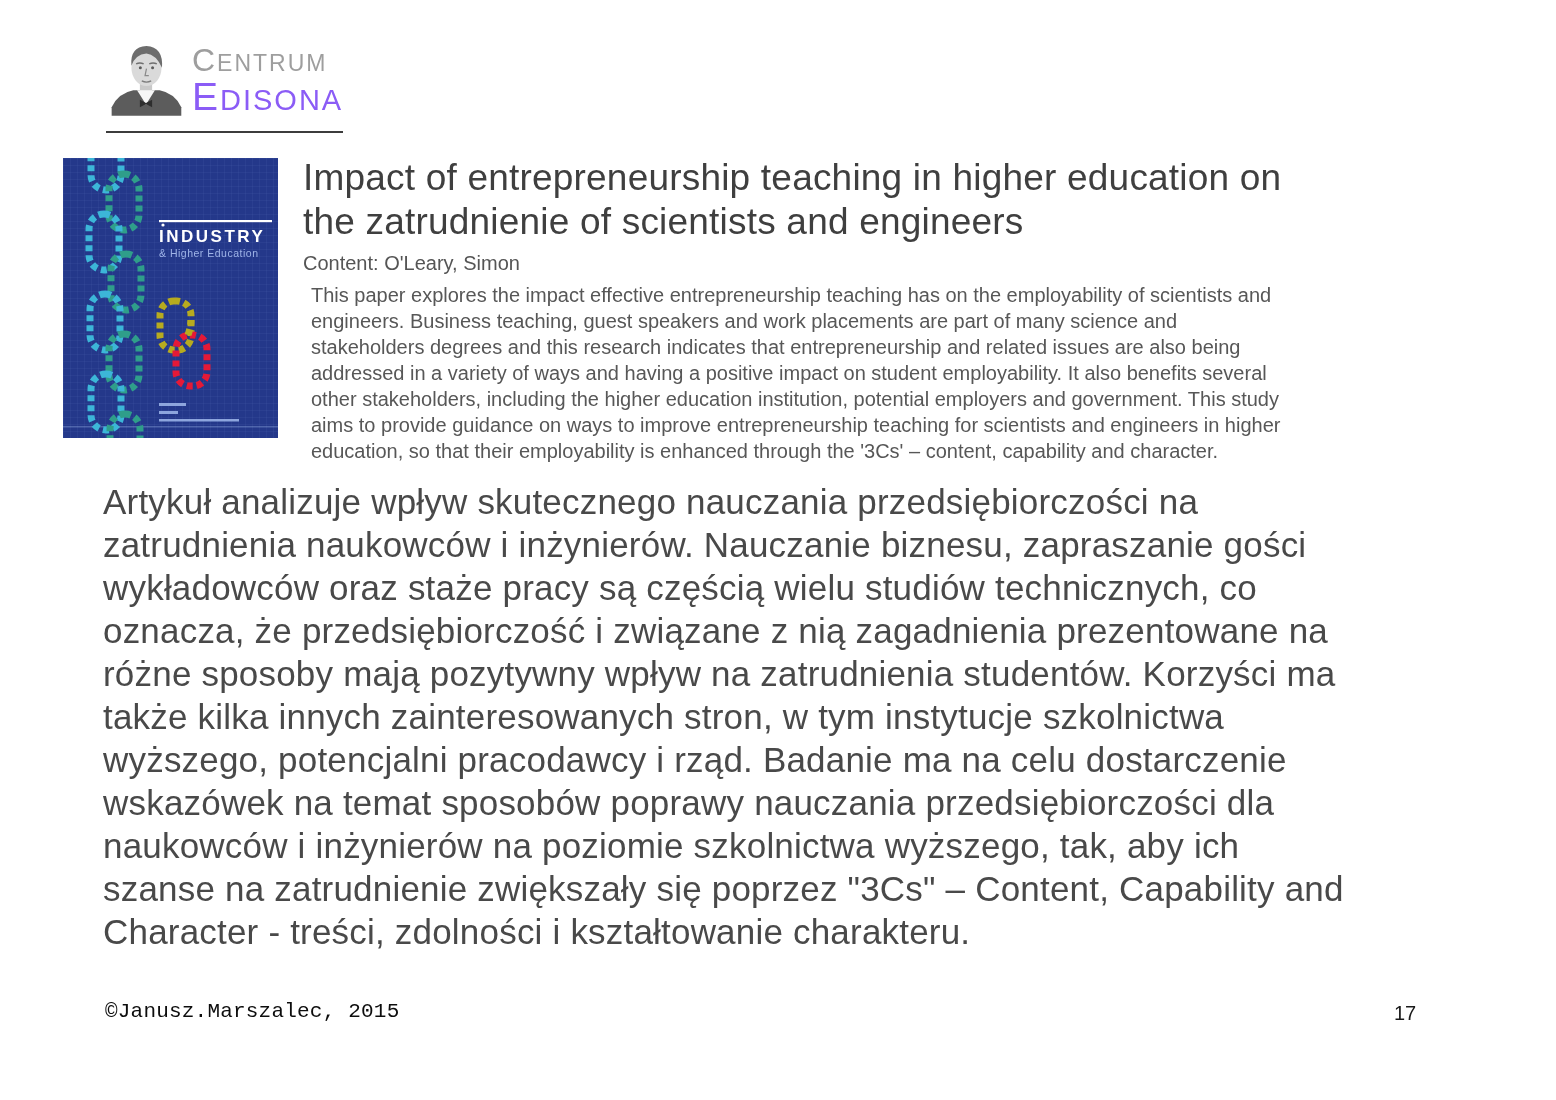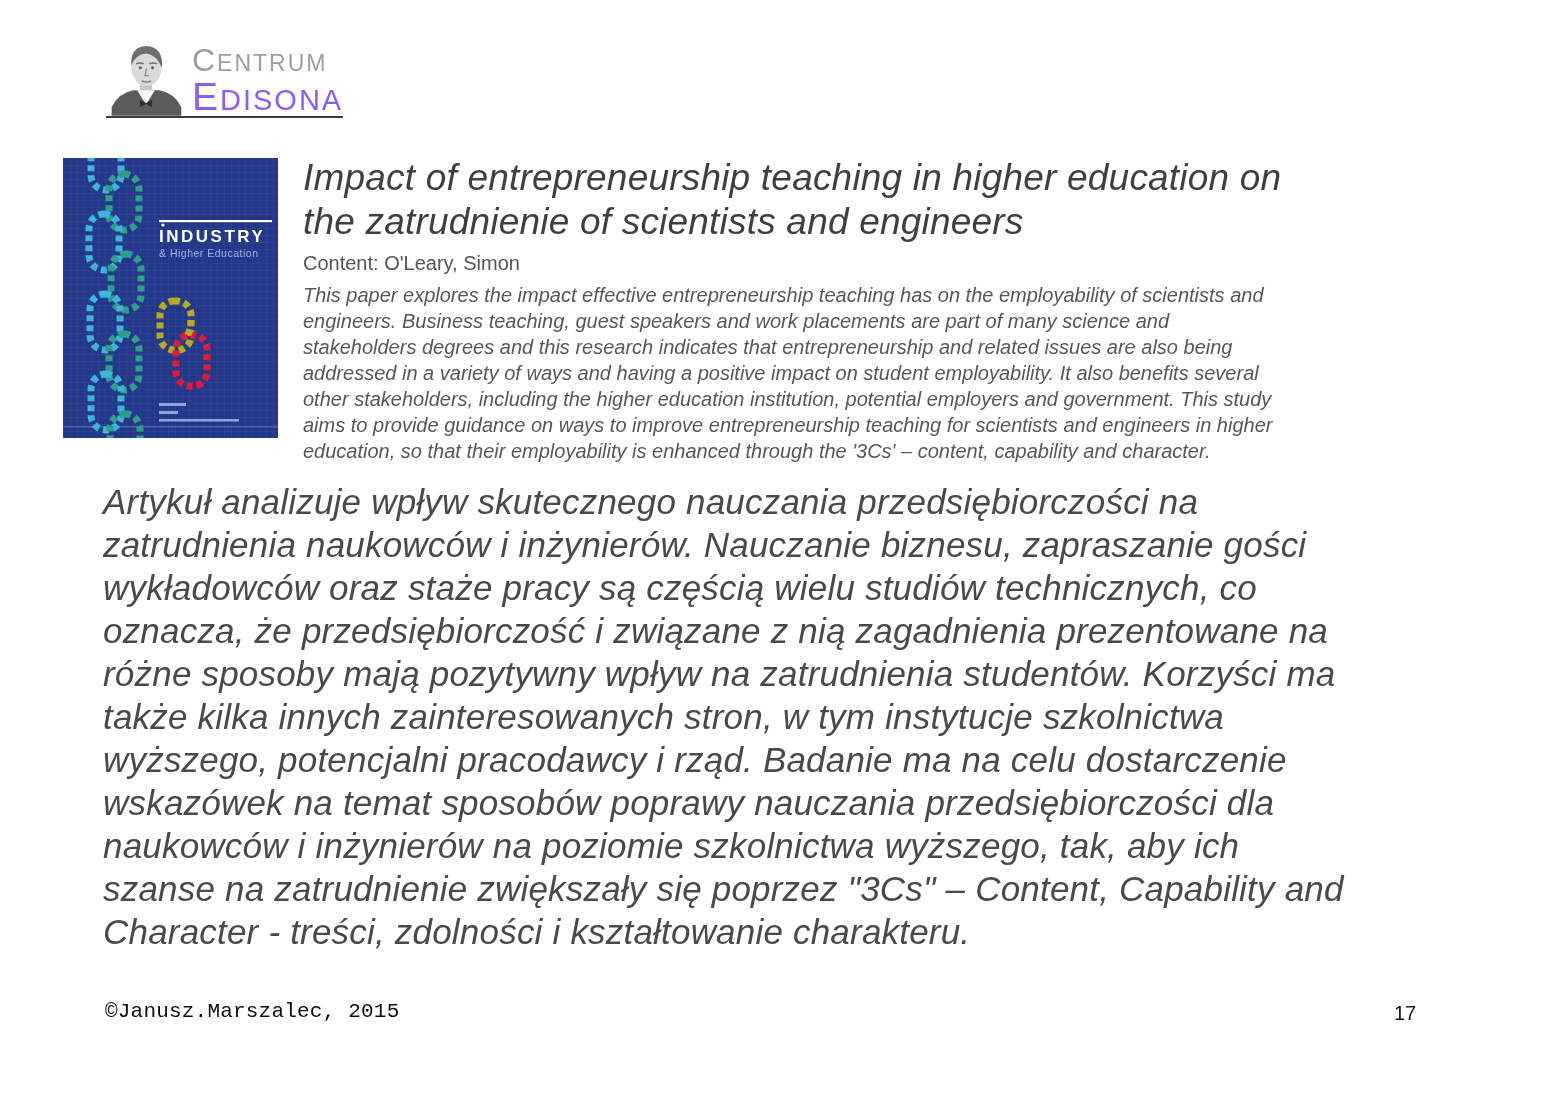--- a/index.html
+++ b/index.html
@@ -11,21 +11,21 @@
     position: relative;
     overflow: hidden;
     color: #4a4a4a;
   }
 
   
   .logo {
     position: absolute; left: 106px; top: 42px;
     display: flex; align-items: flex-end; gap: 6px;
     border-bottom: 2px solid #3c3c3c;
-    padding-bottom: 0; min-width: 201px;
+    padding-bottom: 15px; min-width: 201px;
   }
   .logo-portrait { width: 80px; height: 74px; flex: 0 0 auto; }
   .logo-text { display: flex; flex-direction: column; align-items: flex-start; line-height: 1; }
   .logo-line1 {
     font-size: 23px; letter-spacing: 2px; color: #9e9e9e;
     font-weight: 400;
   }
   .logo-line1::first-letter { font-size: 32px; }
   .logo-line2 {
     font-size: 29px; letter-spacing: 2px; color: #8b5cf6;
@@ -37,29 +37,29 @@
   .cover {
     position: absolute; left: 63px; top: 158px;
     width: 215px; height: 280px;
   }
   .cover svg { display: block; width: 215px; height: 280px; }
 
   
   .article { position: absolute; left: 303px; top: 156px; width: 1210px; }
   .article-title { font-size: 37px; line-height: 44px; color: #3f3f3f; letter-spacing: 0.2px; }
   .article-author { margin-top: 6px; font-size: 20px; line-height: 26px; color: #555555; }
-  .article-abstract { margin-top: 6px; font-size: 20px; line-height: 26px; color: #575757; }
+  .article-abstract { margin-top: 6px; font-size: 20px; line-height: 26px; color: #575757; margin-left: 8px; }
 
   
   .translation {
     position: absolute; left: 103px; top: 480px; width: 1420px;
     font-size: 35px; line-height: 43px; color: #494949; letter-spacing: 0.2px;
   }
 
-  .tline { white-space: pre; font-style: italic; }
+  .tline { white-space: pre; }
 
   
   .footer-copyright {
     position: absolute; left: 105px; top: 1000px;
     font-size: 21px; color: #0d0d0d; letter-spacing: 0.2px; font-family: Liberation Mono, monospace;
   }
   .page-number {
     position: absolute; left: 1394px; top: 1002px;
     font-size: 20px; color: #1a1a1a;
   }

